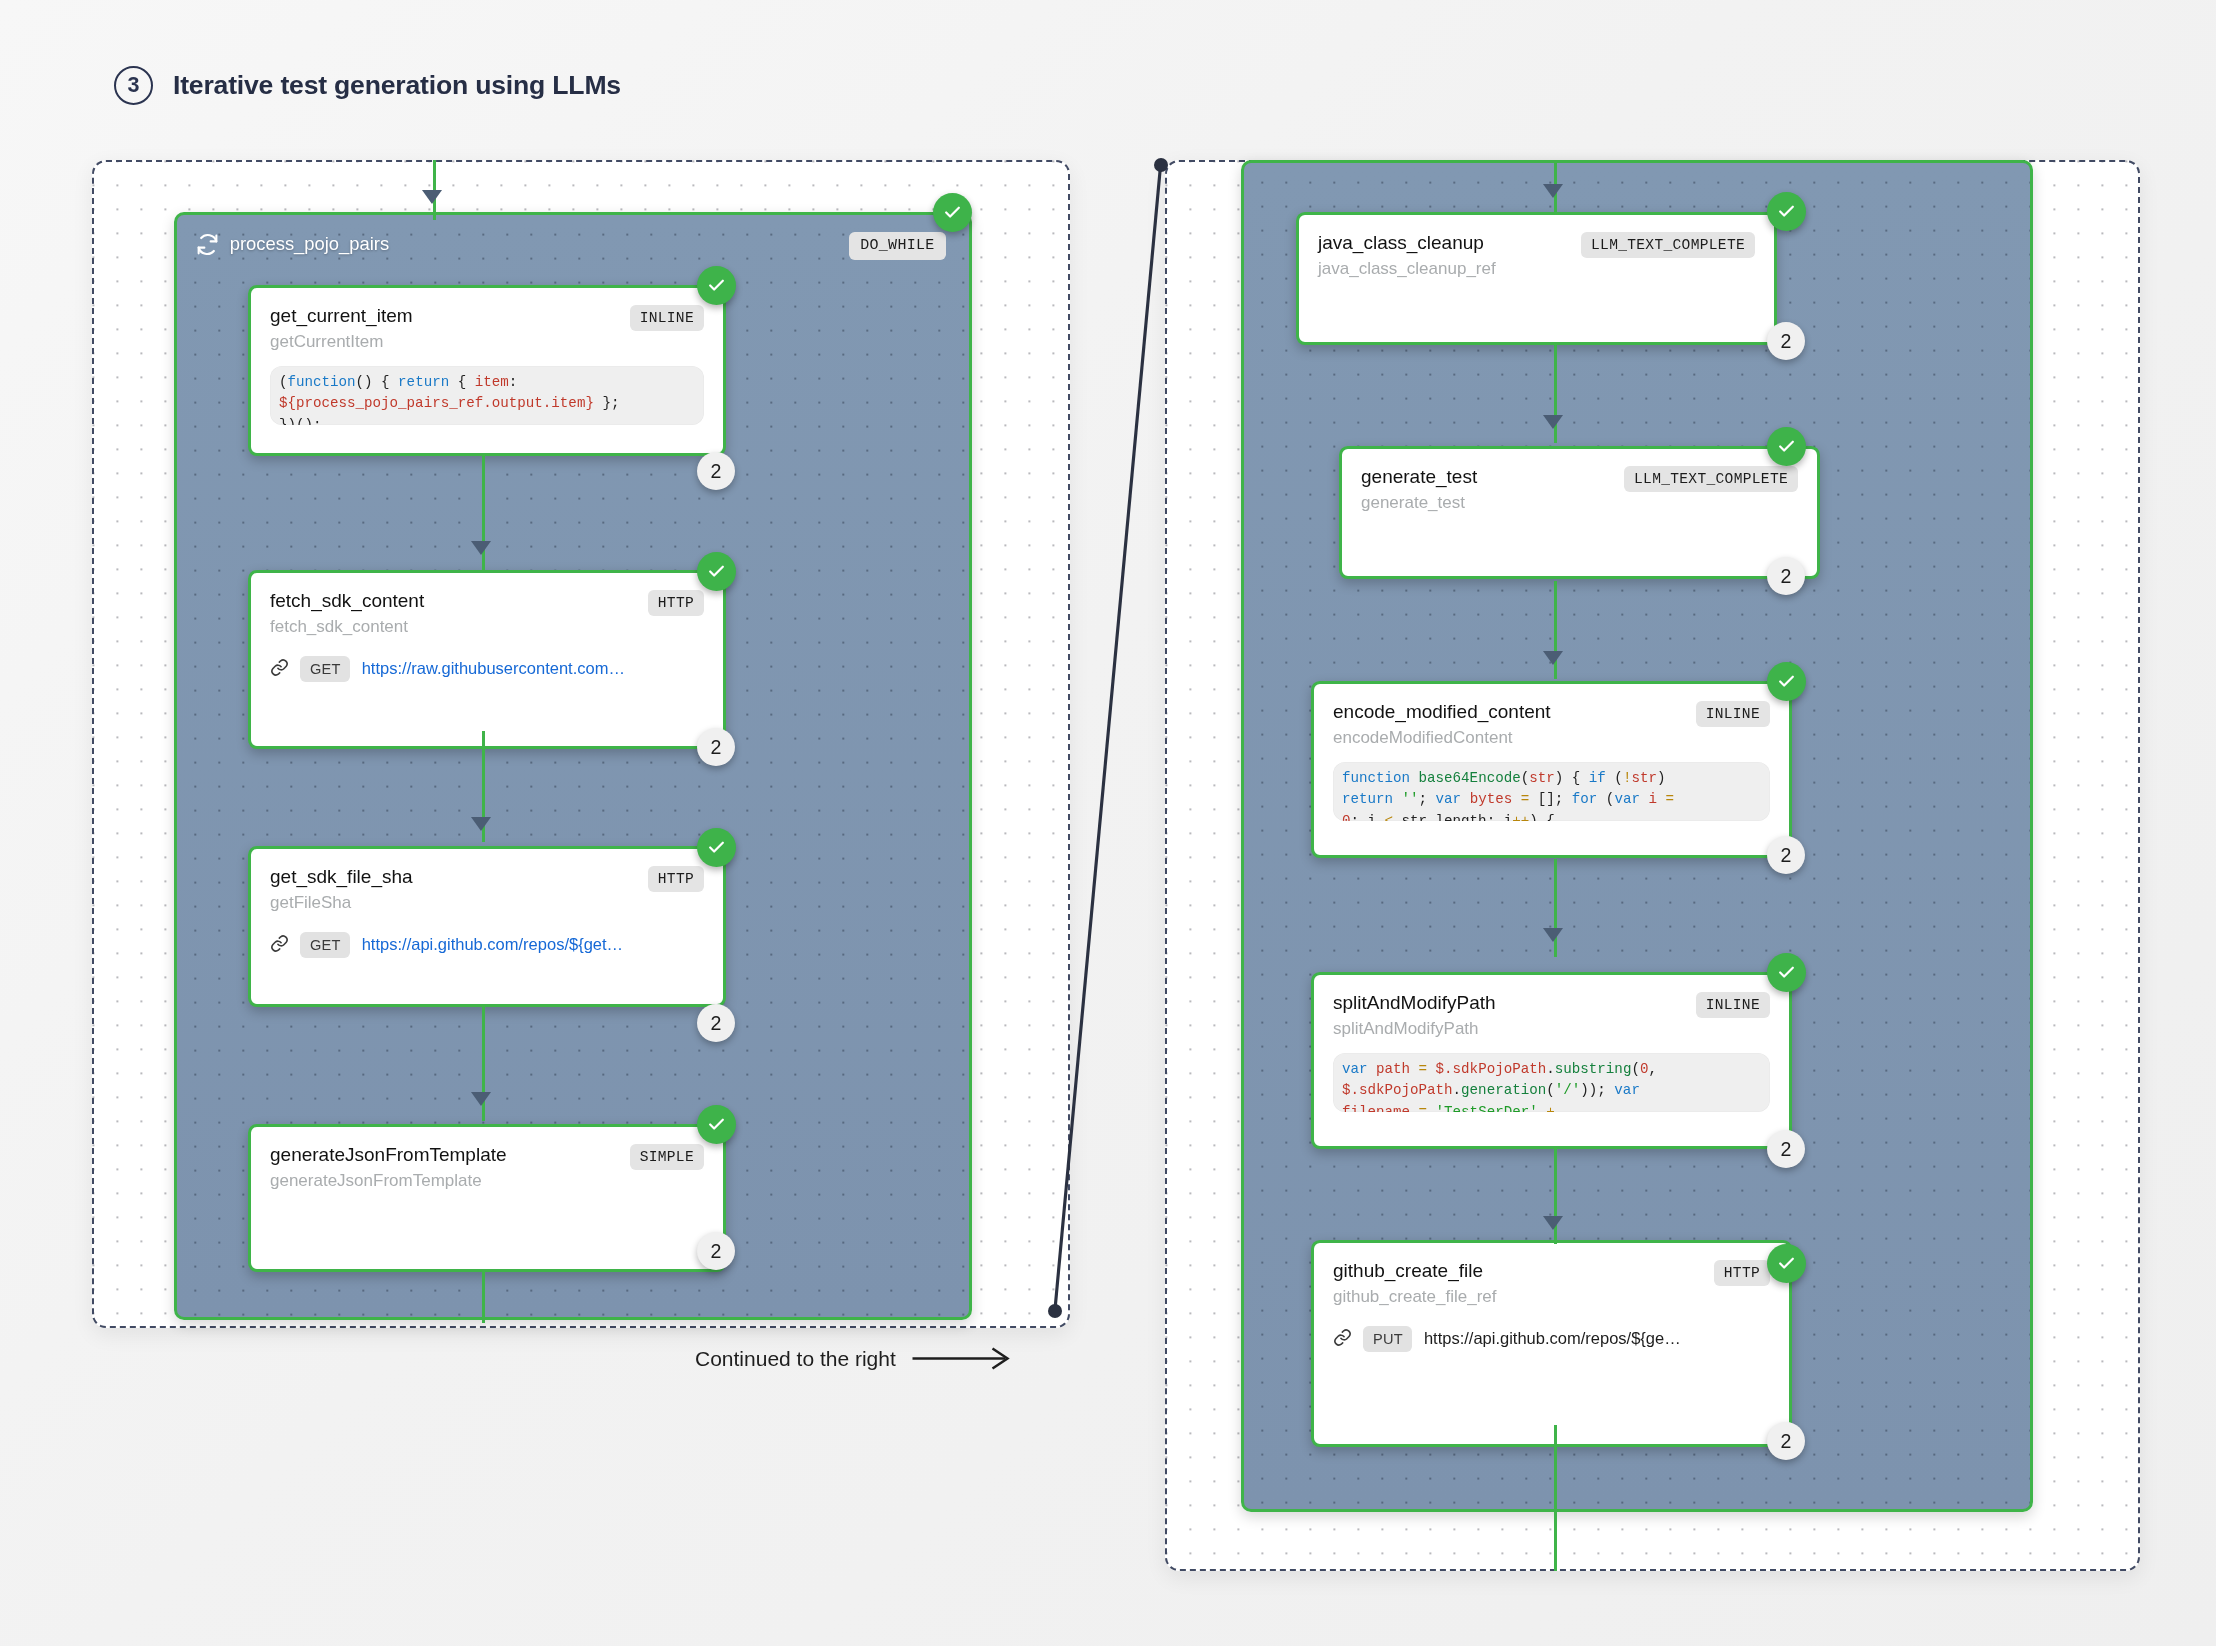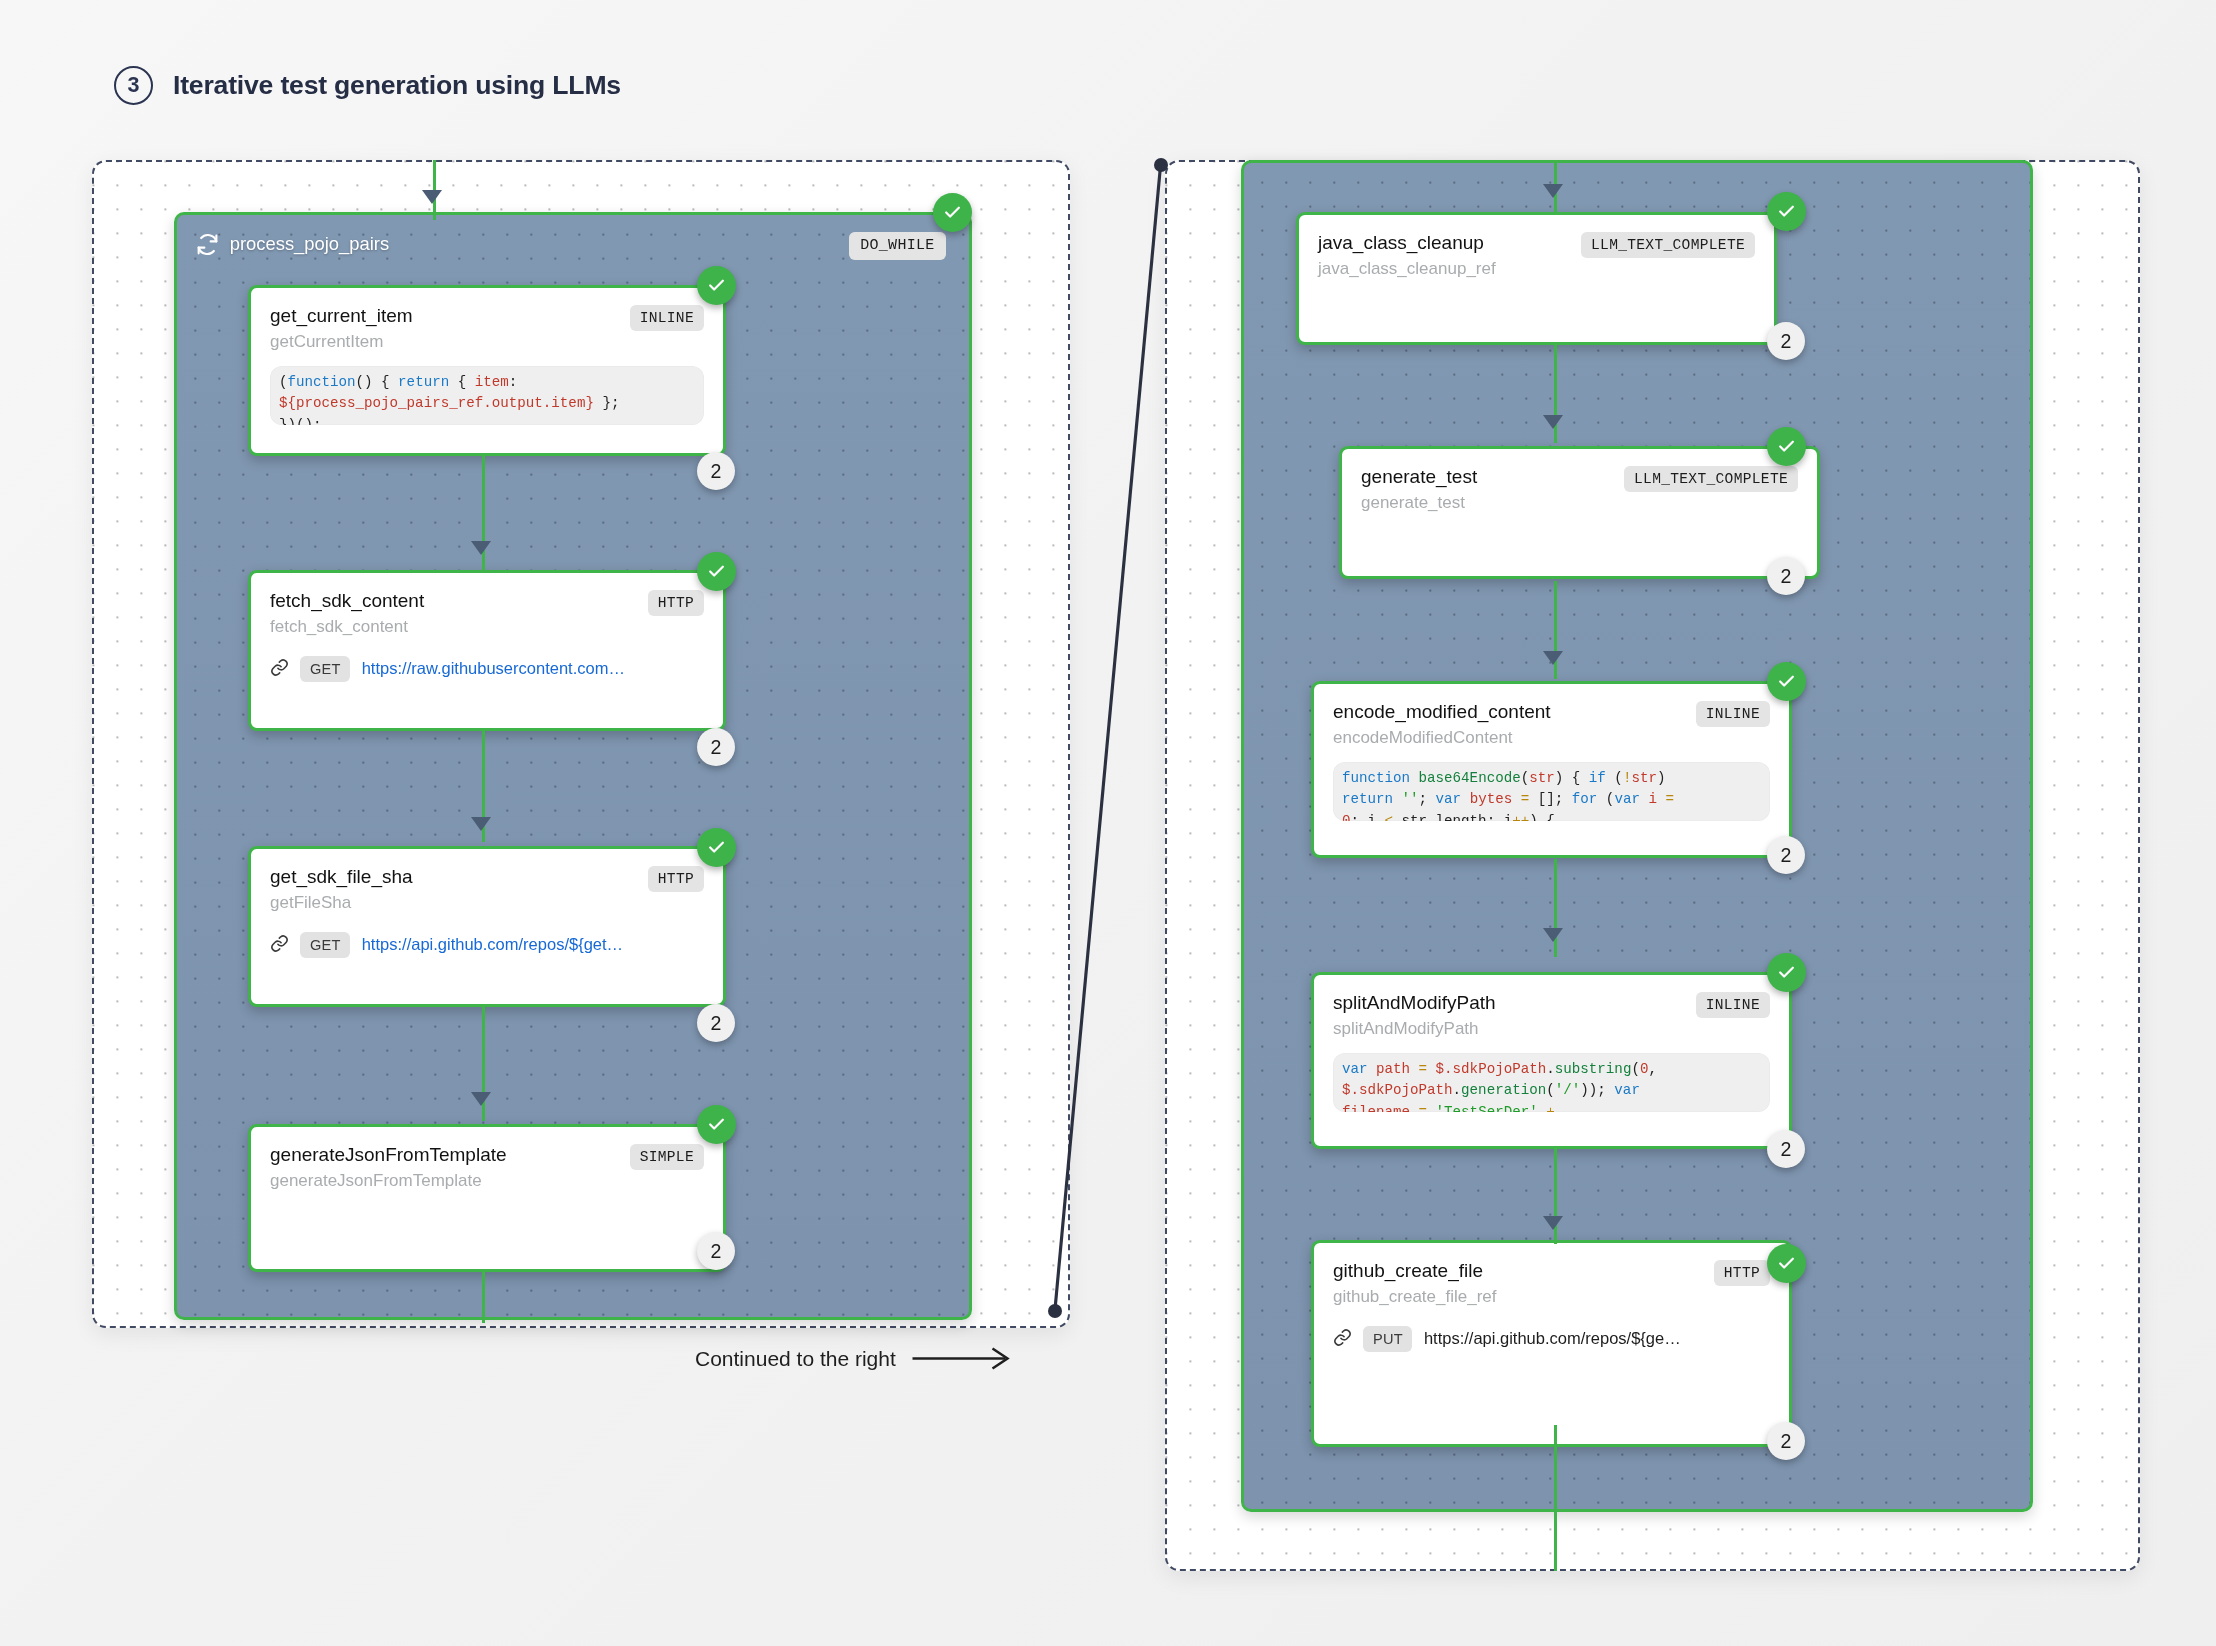--- a/index.html
+++ b/index.html
@@ -323,21 +323,21 @@
       <div class="ln"><span class="tok-pl">})();</span></div>
     </div>
 </div>
 <div class="check-badge" style="left:697px; top:266px;">
   <svg width="19" height="19" viewBox="0 0 24 24" fill="none" stroke="#fff" stroke-width="2.8" stroke-linecap="round" stroke-linejoin="round">
       <polyline points="20 6 9 17 4 12"></polyline>
     </svg>
 </div>
 <div class="count-badge" style="left:697px; top:452px;">2</div>
 
-<div class="node" style="left:248px; top:570px; width:478px; height:161px;">
+<div class="node" style="left:248px; top:570px; width:478px; height:179px;">
   <div class="node-head">
     <div>
       <div class="node-name">fetch_sdk_content</div>
       <div class="node-ref">fetch_sdk_content</div>
     </div>
     <div class="type-badge">HTTP</div>
   </div>
   <div class="http-row">
     <span class="link-icon">
       <svg width="19" height="19" viewBox="0 0 24 24" fill="none" stroke="#3b3b3b" stroke-width="2" stroke-linecap="round">

